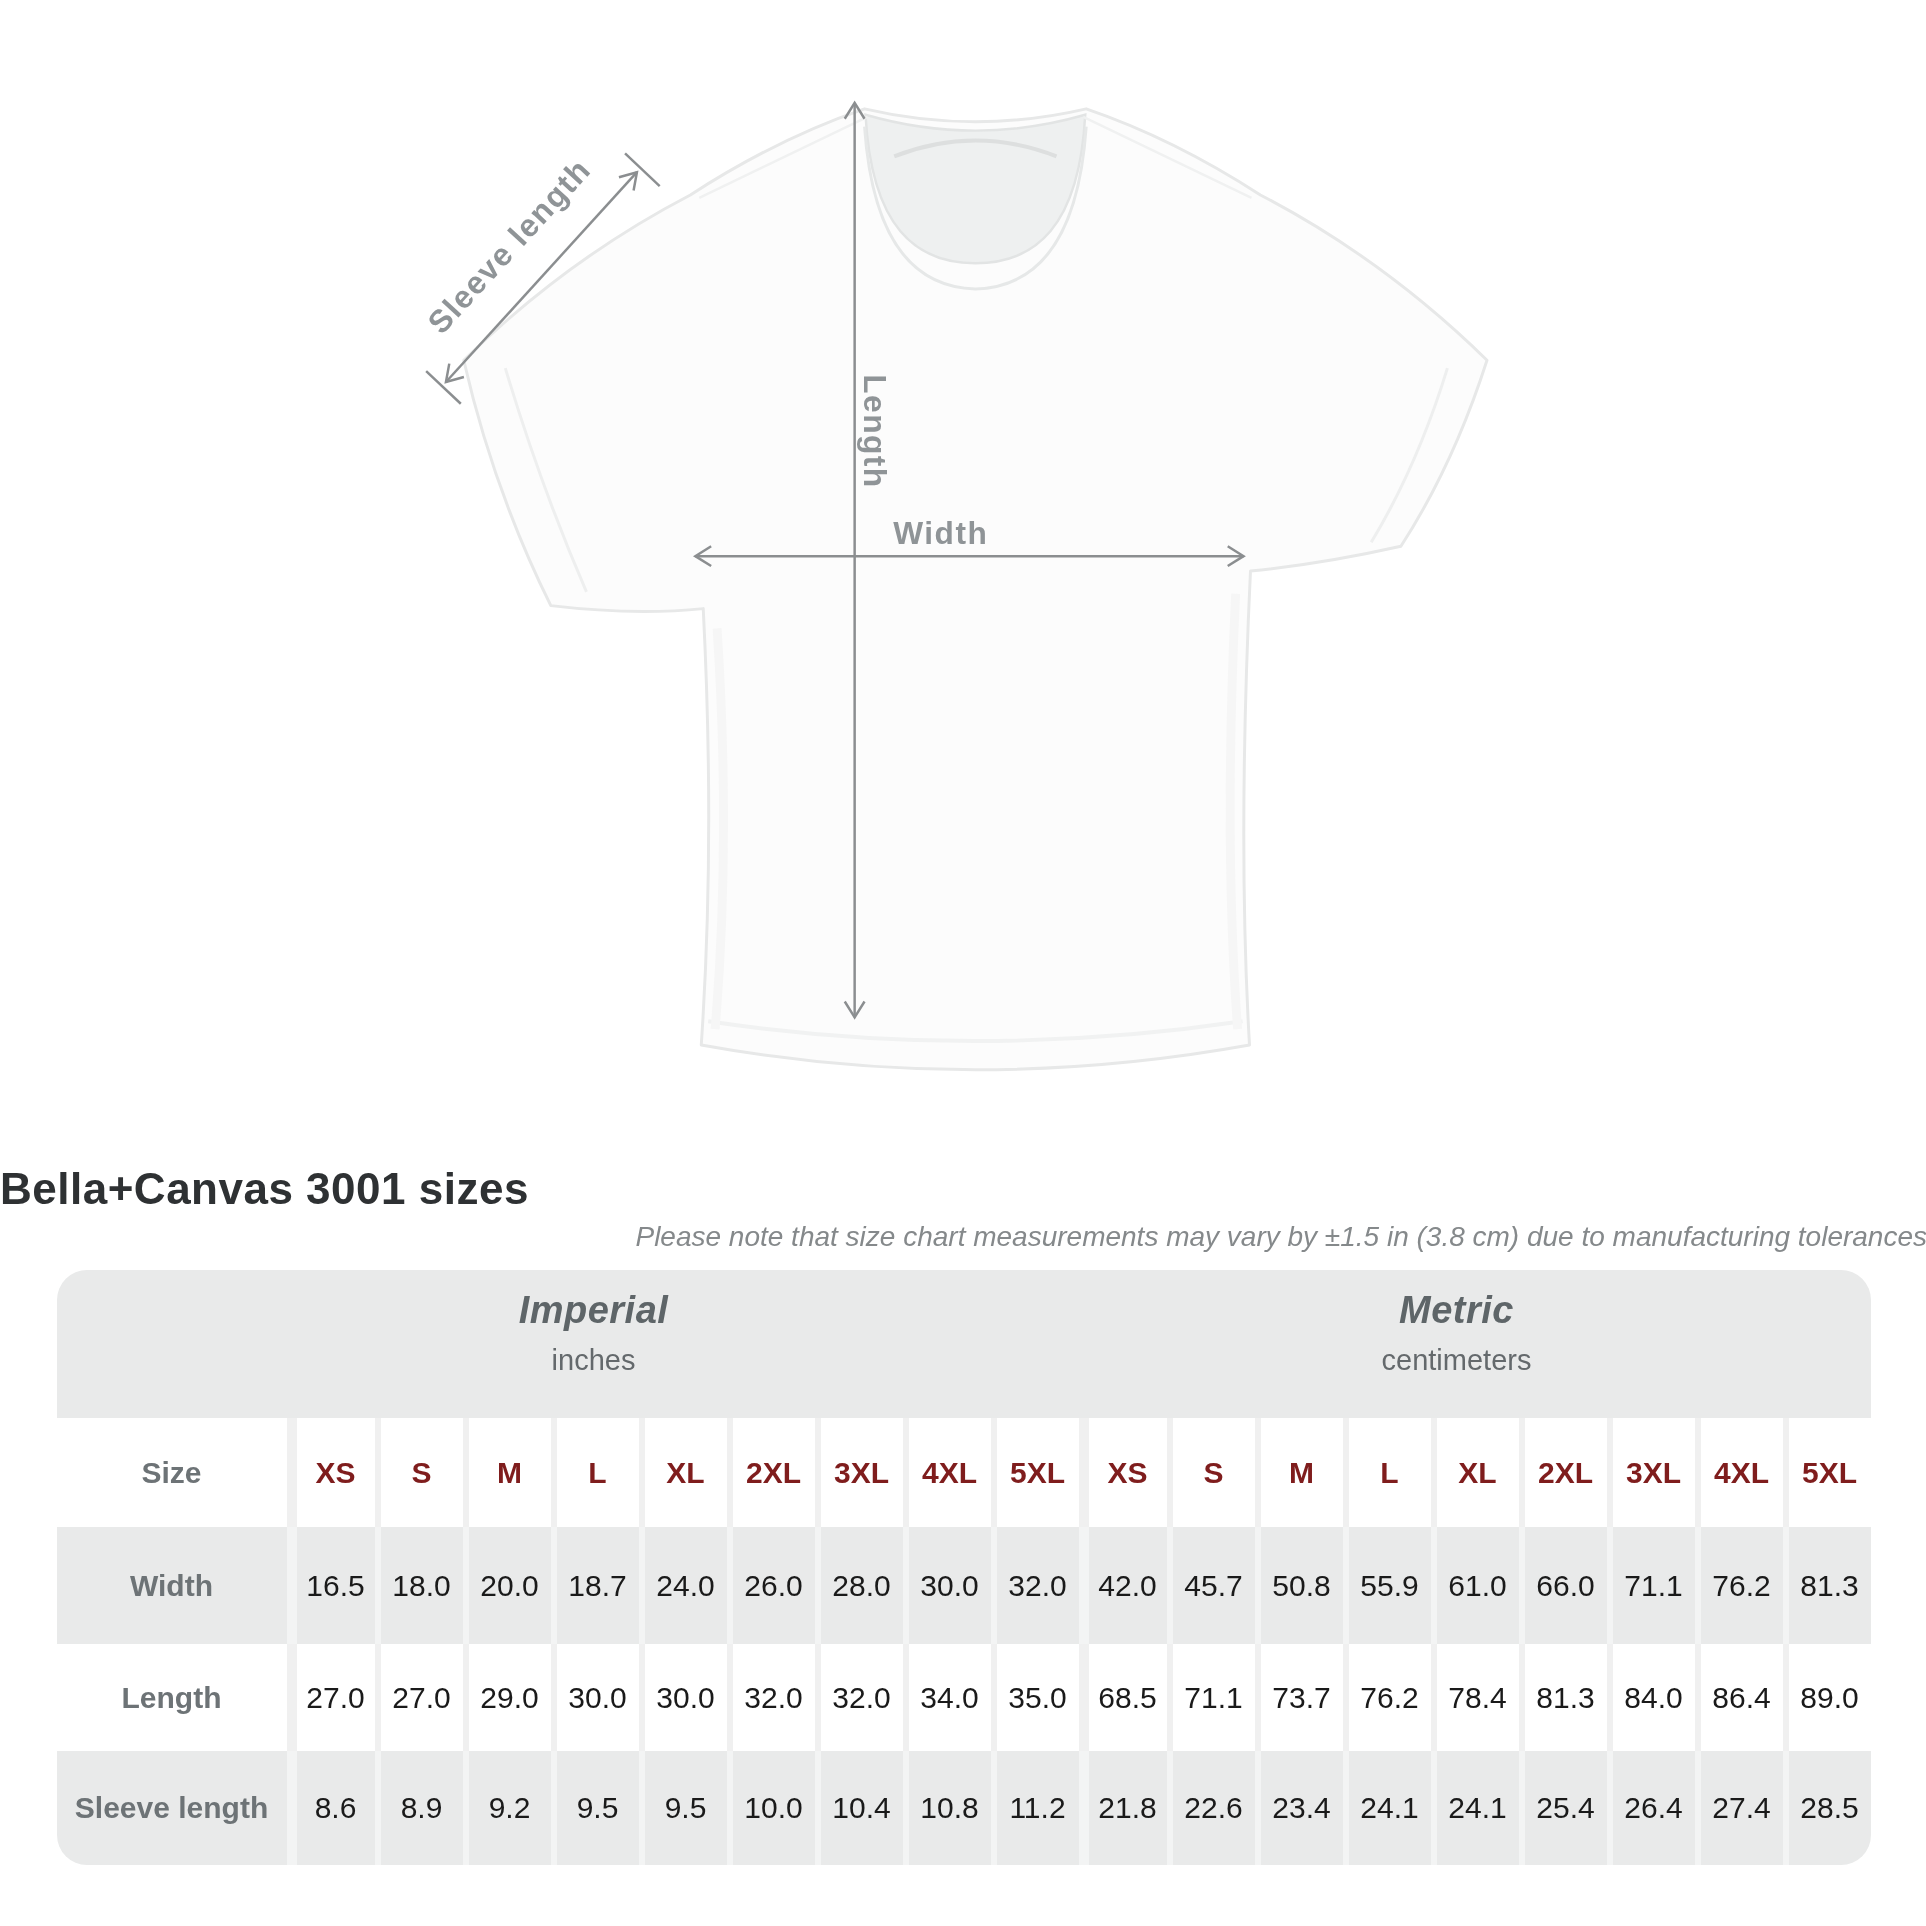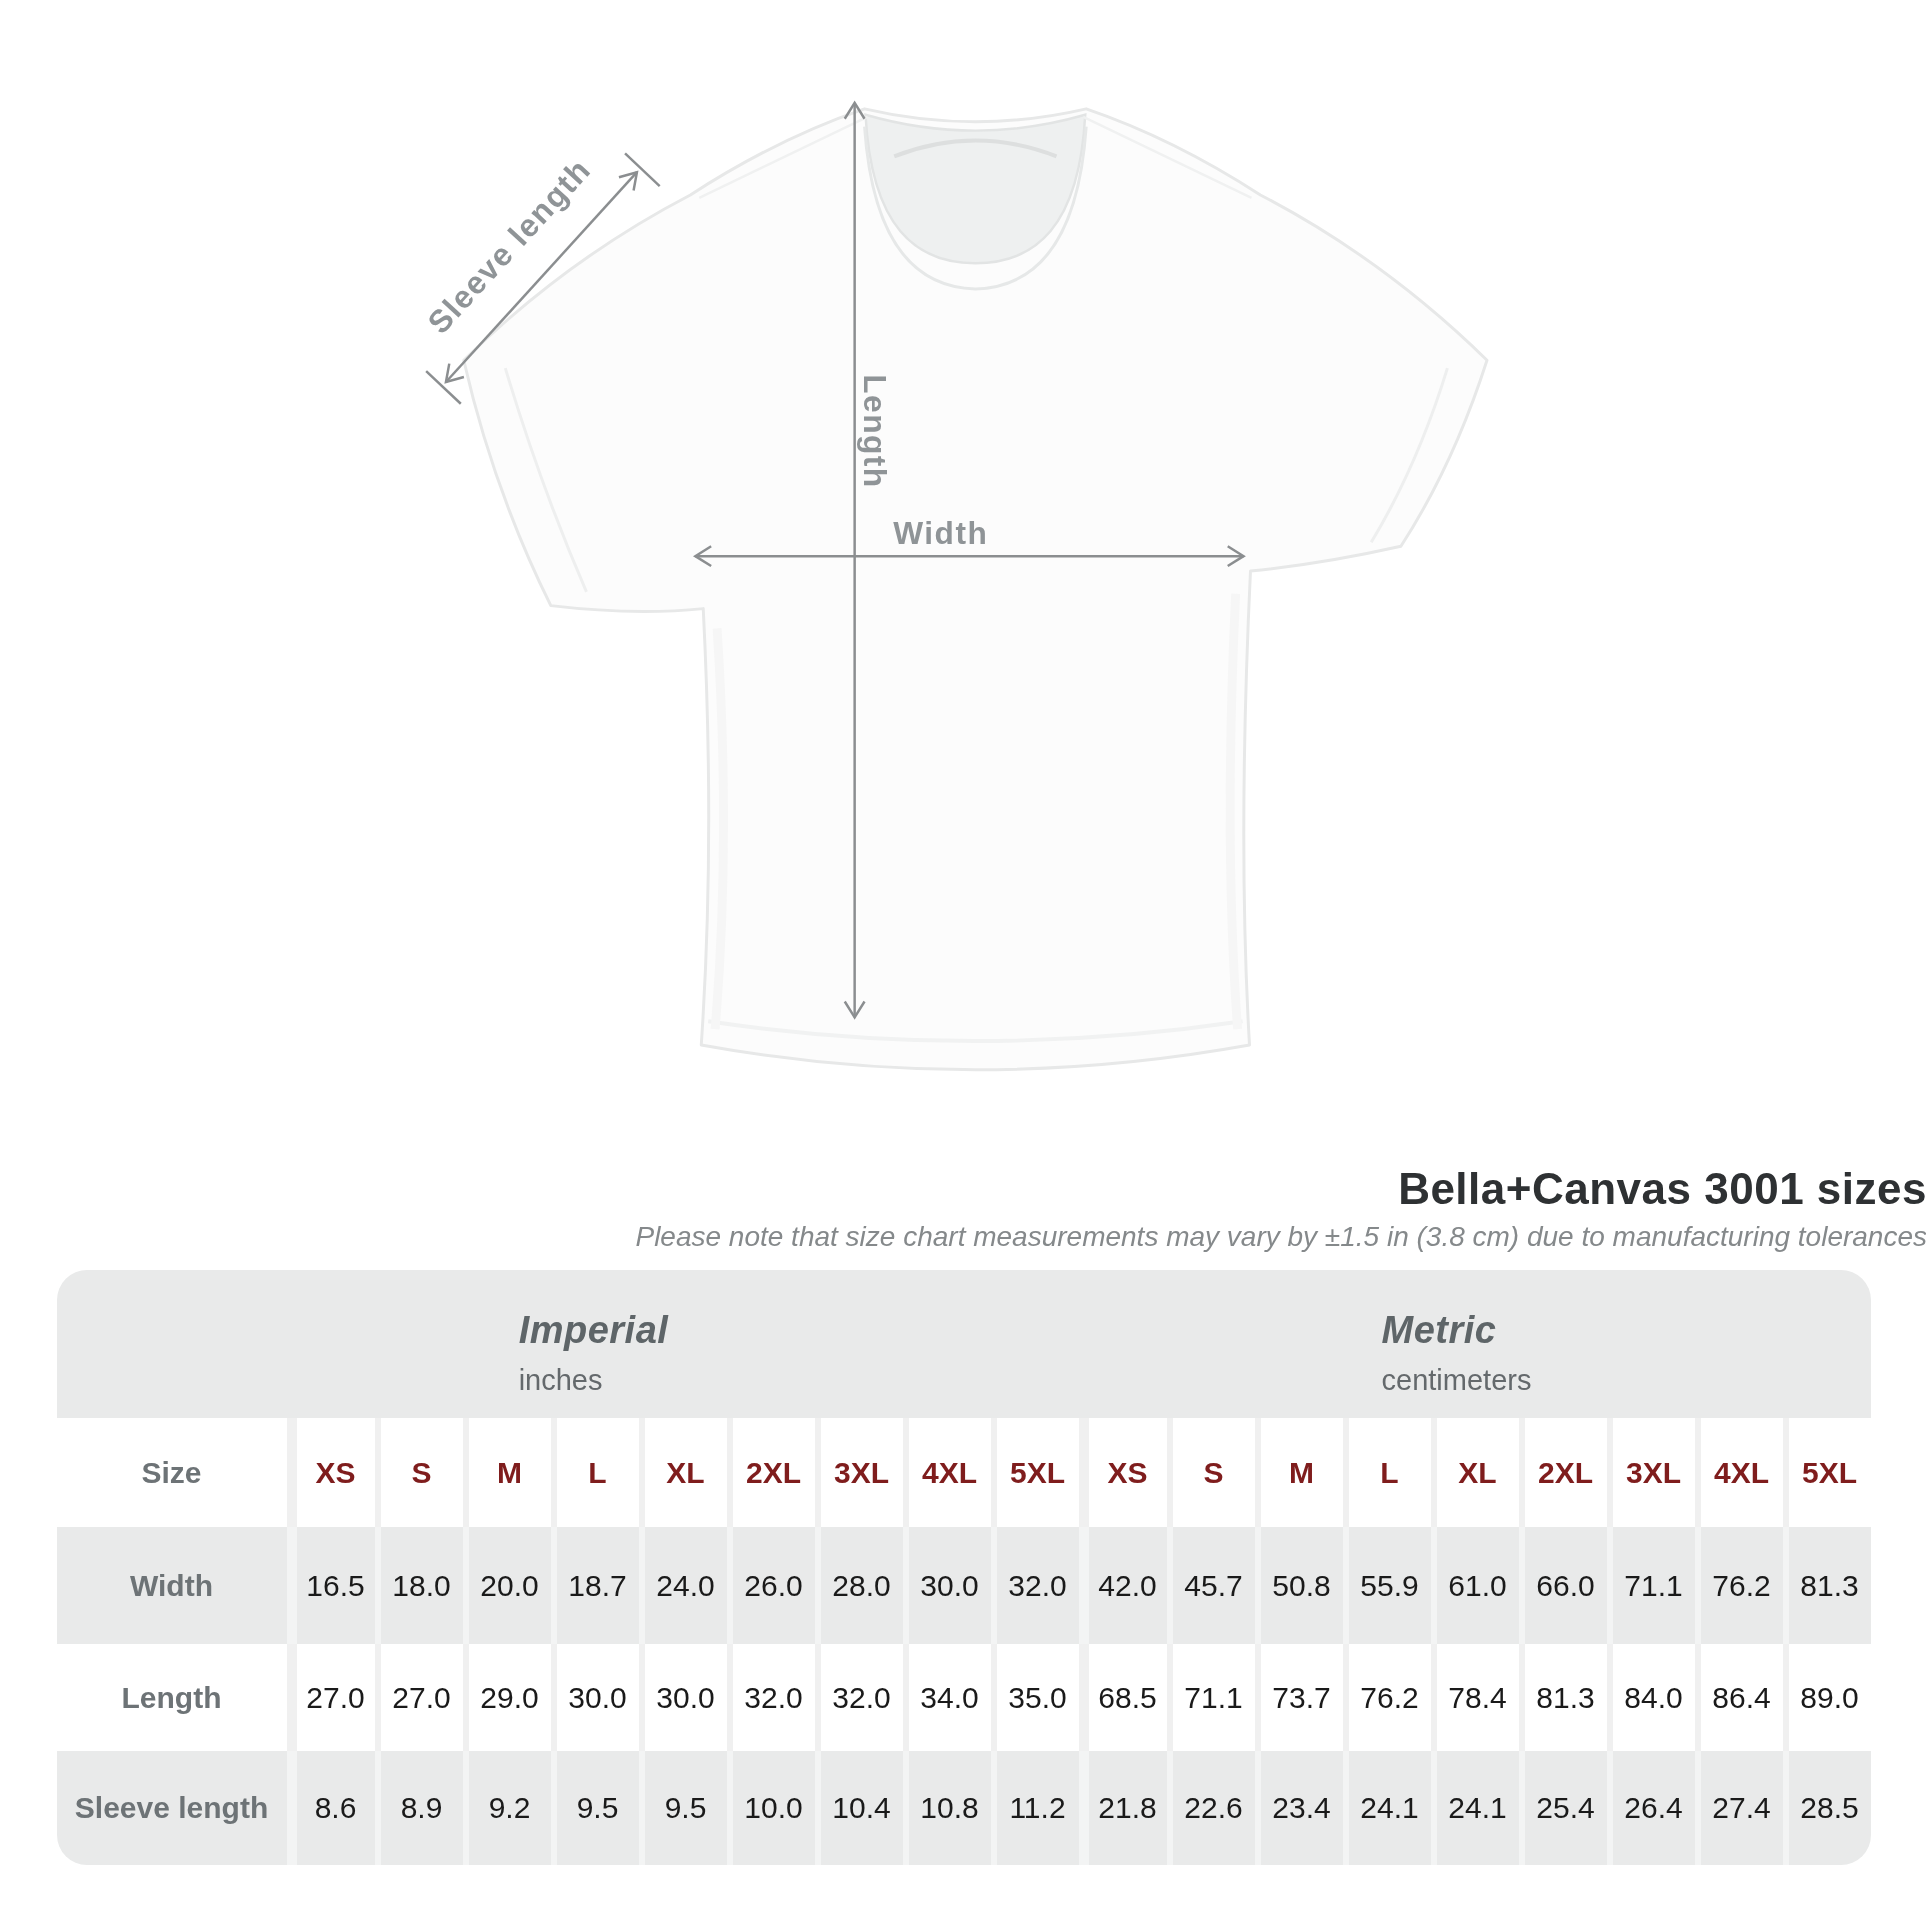--- a/index.html
+++ b/index.html
@@ -5,26 +5,26 @@
   html,body{margin:0;padding:0}
   body{
     width:1927px;height:1927px;overflow:hidden;background:#ffffff;
     font-family:"Liberation Sans","DejaVu Sans",sans-serif;color:#1a1a1a;
   }
   
   .diagram{position:relative;height:1143px}
   .diagram svg{display:block;width:1927px;height:1143px}
   .dim-label{font-family:"Liberation Sans","DejaVu Sans",sans-serif;font-weight:bold;font-size:32px;letter-spacing:1.5px;fill:#8f9497}
   
-  .title{margin:20px 0 0;text-align:right;font-size:44px;line-height:51px;font-weight:bold;color:#2e3133;letter-spacing:0.5px}
+  .title{margin:20px 0 0;text-align:left;font-size:44px;line-height:51px;font-weight:bold;color:#2e3133;letter-spacing:0.5px}
   .subtitle{margin:6px 0 0;text-align:right;font-style:italic;font-size:28px;line-height:34px;color:#85898b}
   
   .size-table{width:1814px;margin:16px auto 0}
   .unit-band{position:relative;height:148px;background:#e9eaea;border-radius:30px 30px 0 0}
-  .unit-block{position:absolute;top:39px;transform:translateX(-50%);text-align:left}
+  .unit-block{position:absolute;top:19px;transform:translateX(-50%);text-align:center}
   .unit-block.imperial{left:537px}
   .unit-block.metric{left:1400px}
   .unit-name{font-weight:bold;font-style:italic;font-size:38px;line-height:42px;color:#5e6568;letter-spacing:0.5px}
   .unit-sub{font-size:29px;line-height:32px;color:#64696c;margin-top:13px}
   .trow{display:grid;grid-template-columns:230px repeat(18,1fr)}
   .row-sizes{height:109px;background:#ffffff}
   .row-w{height:117px;background:#e9eaea}
   .row-l{height:107px;background:#ffffff}
   .row-s{height:114px;background:#e9eaea;border-radius:0 0 30px 30px}
   .cell{display:flex;align-items:center;justify-content:center;font-size:30px;color:#1a1a1a;white-space:nowrap}

